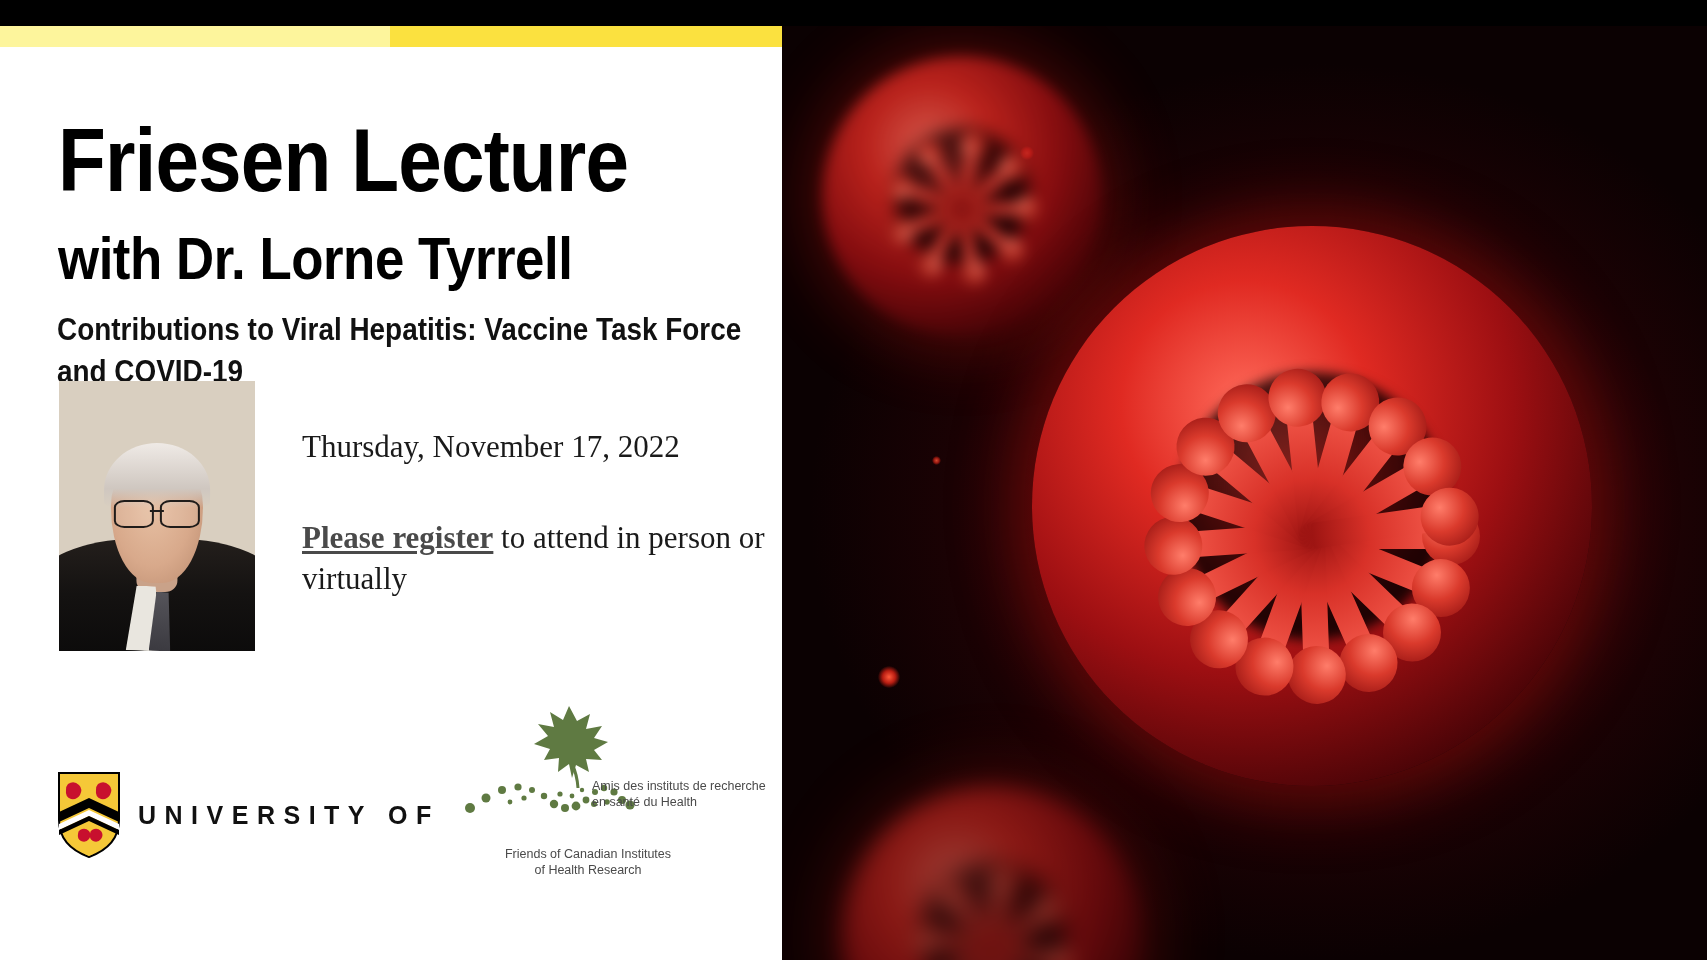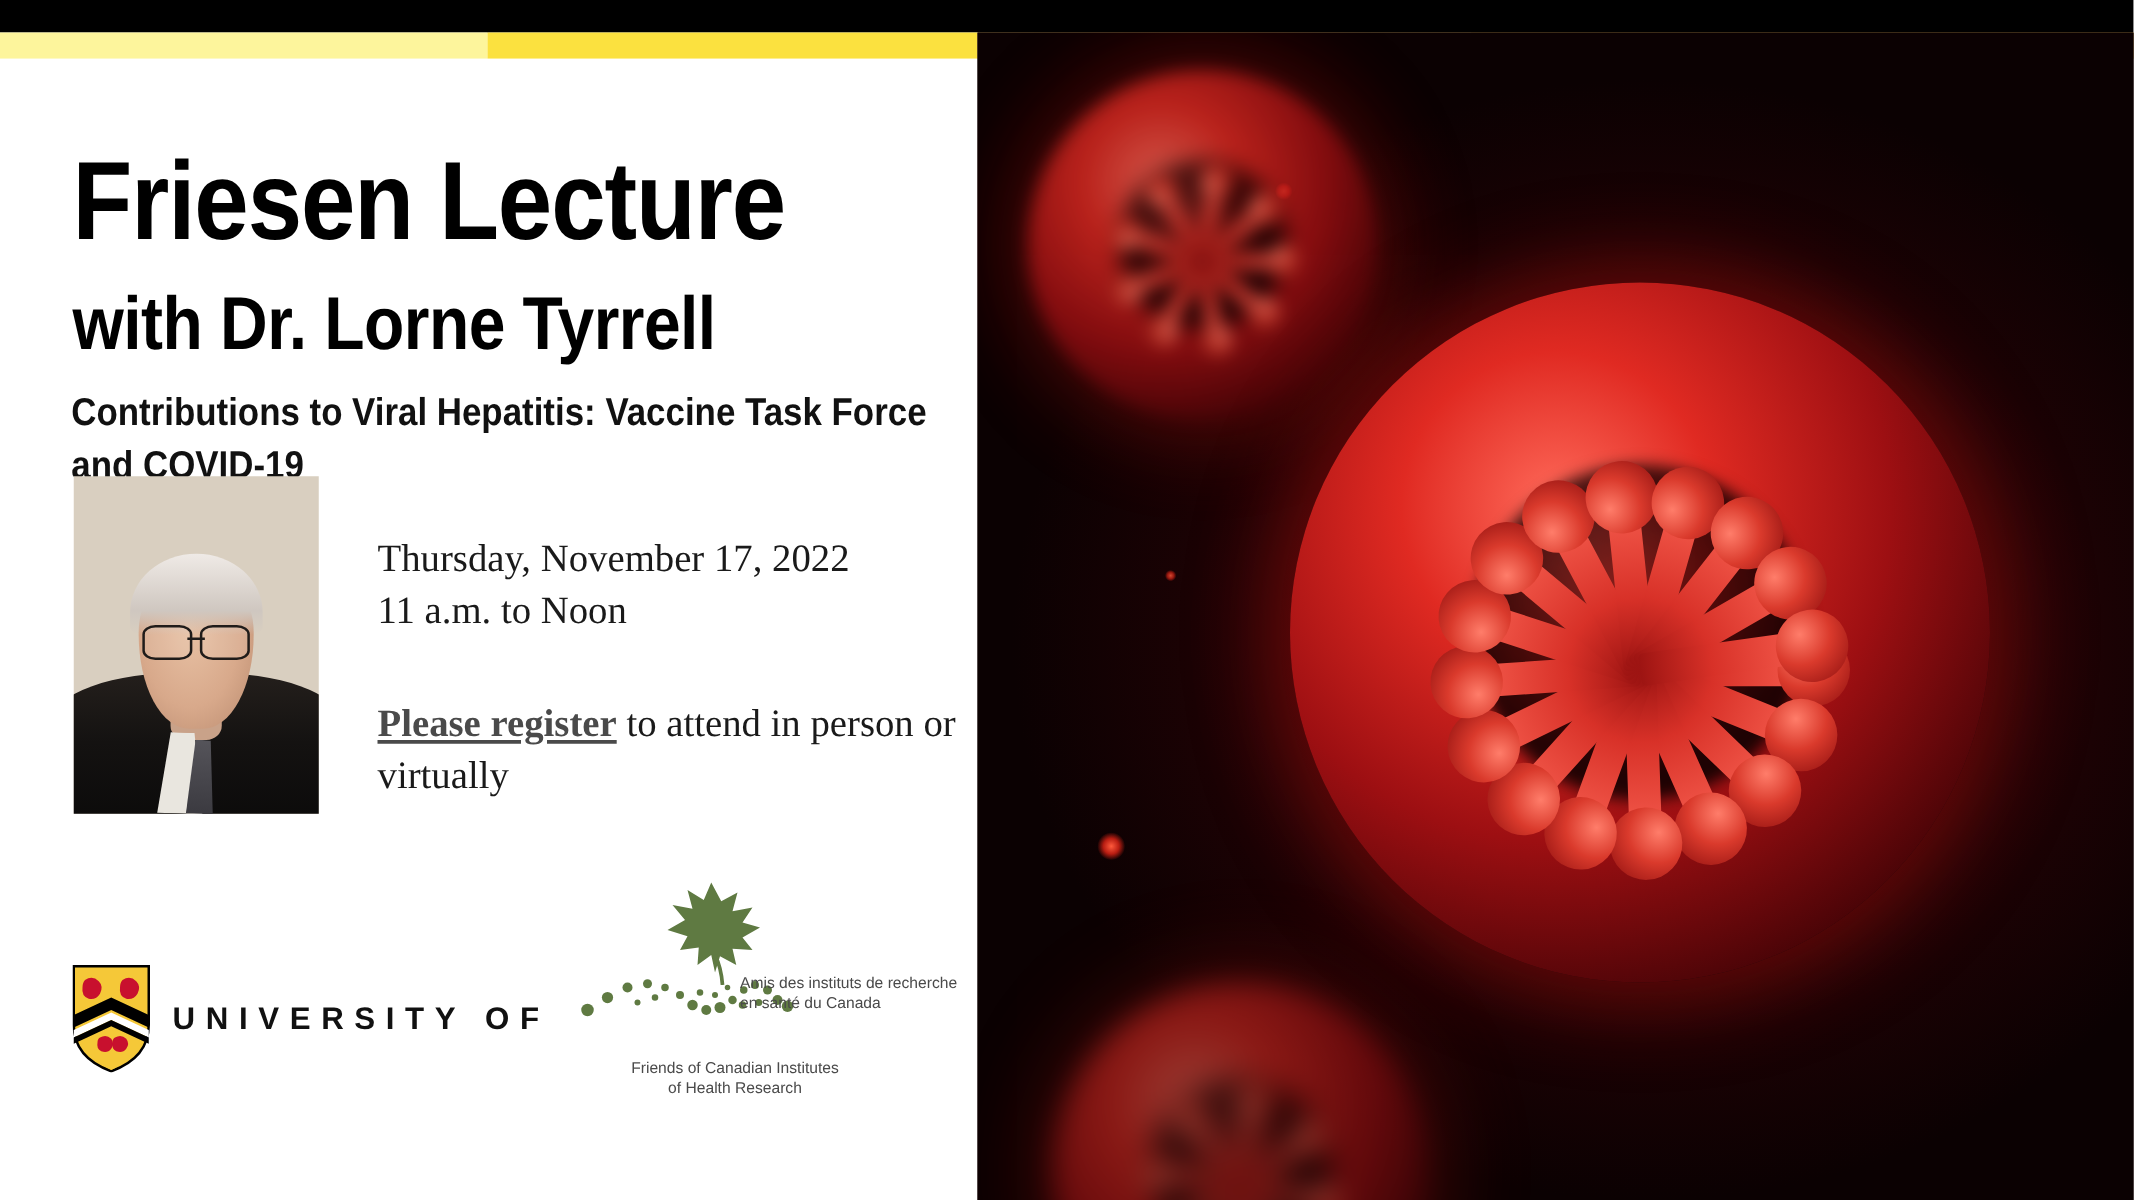--- a/index.html
+++ b/index.html
@@ -358,21 +358,20 @@
       <div class="glasses">
         <div class="lens l"></div>
         <div class="lens r"></div>
         <div class="bridge"></div>
       </div>
     </div>
 
     <div class="details">
       <div class="block">
         <div>Thursday, November 17, 2022</div>
-        <div>11 a.m. to Noon</div>
       </div>
       <div class="block">
         <span class="reg-link">Please register</span><span> to attend in person or virtually</span>
       </div>
     </div>
 
     <div class="uw-logo">
       <svg class="uw-shield" viewBox="0 0 62 86">
         <path d="M1 1 H61 V48 Q61 74 31 85 Q1 74 1 48 Z" fill="#f5c838" stroke="#000" stroke-width="2"></path>
         <g fill="#c8102e">
@@ -419,21 +418,21 @@
             <circle cx="108" cy="22" r="2.4"></circle>
           <circle cx="118" cy="16" r="2.2"></circle>
             <circle cx="130" cy="30" r="3"></circle>
           <circle cx="143" cy="28" r="2.8"></circle>
             <circle cx="60" cy="24" r="2.6"></circle>
           <circle cx="46" cy="28" r="2.4"></circle>
         </g>
       </svg>
       <div class="fr">
         <div>Amis des instituts de recherche</div>
-        <div>en santé du Canada</div>
+        <div>en santé du Health</div>
       </div>
       <div class="en">
         <div>Friends of Canadian Institutes</div>
         <div>of Health Research</div>
       </div>
     </div>
 
   </div>
 
   <div class="right-panel">

